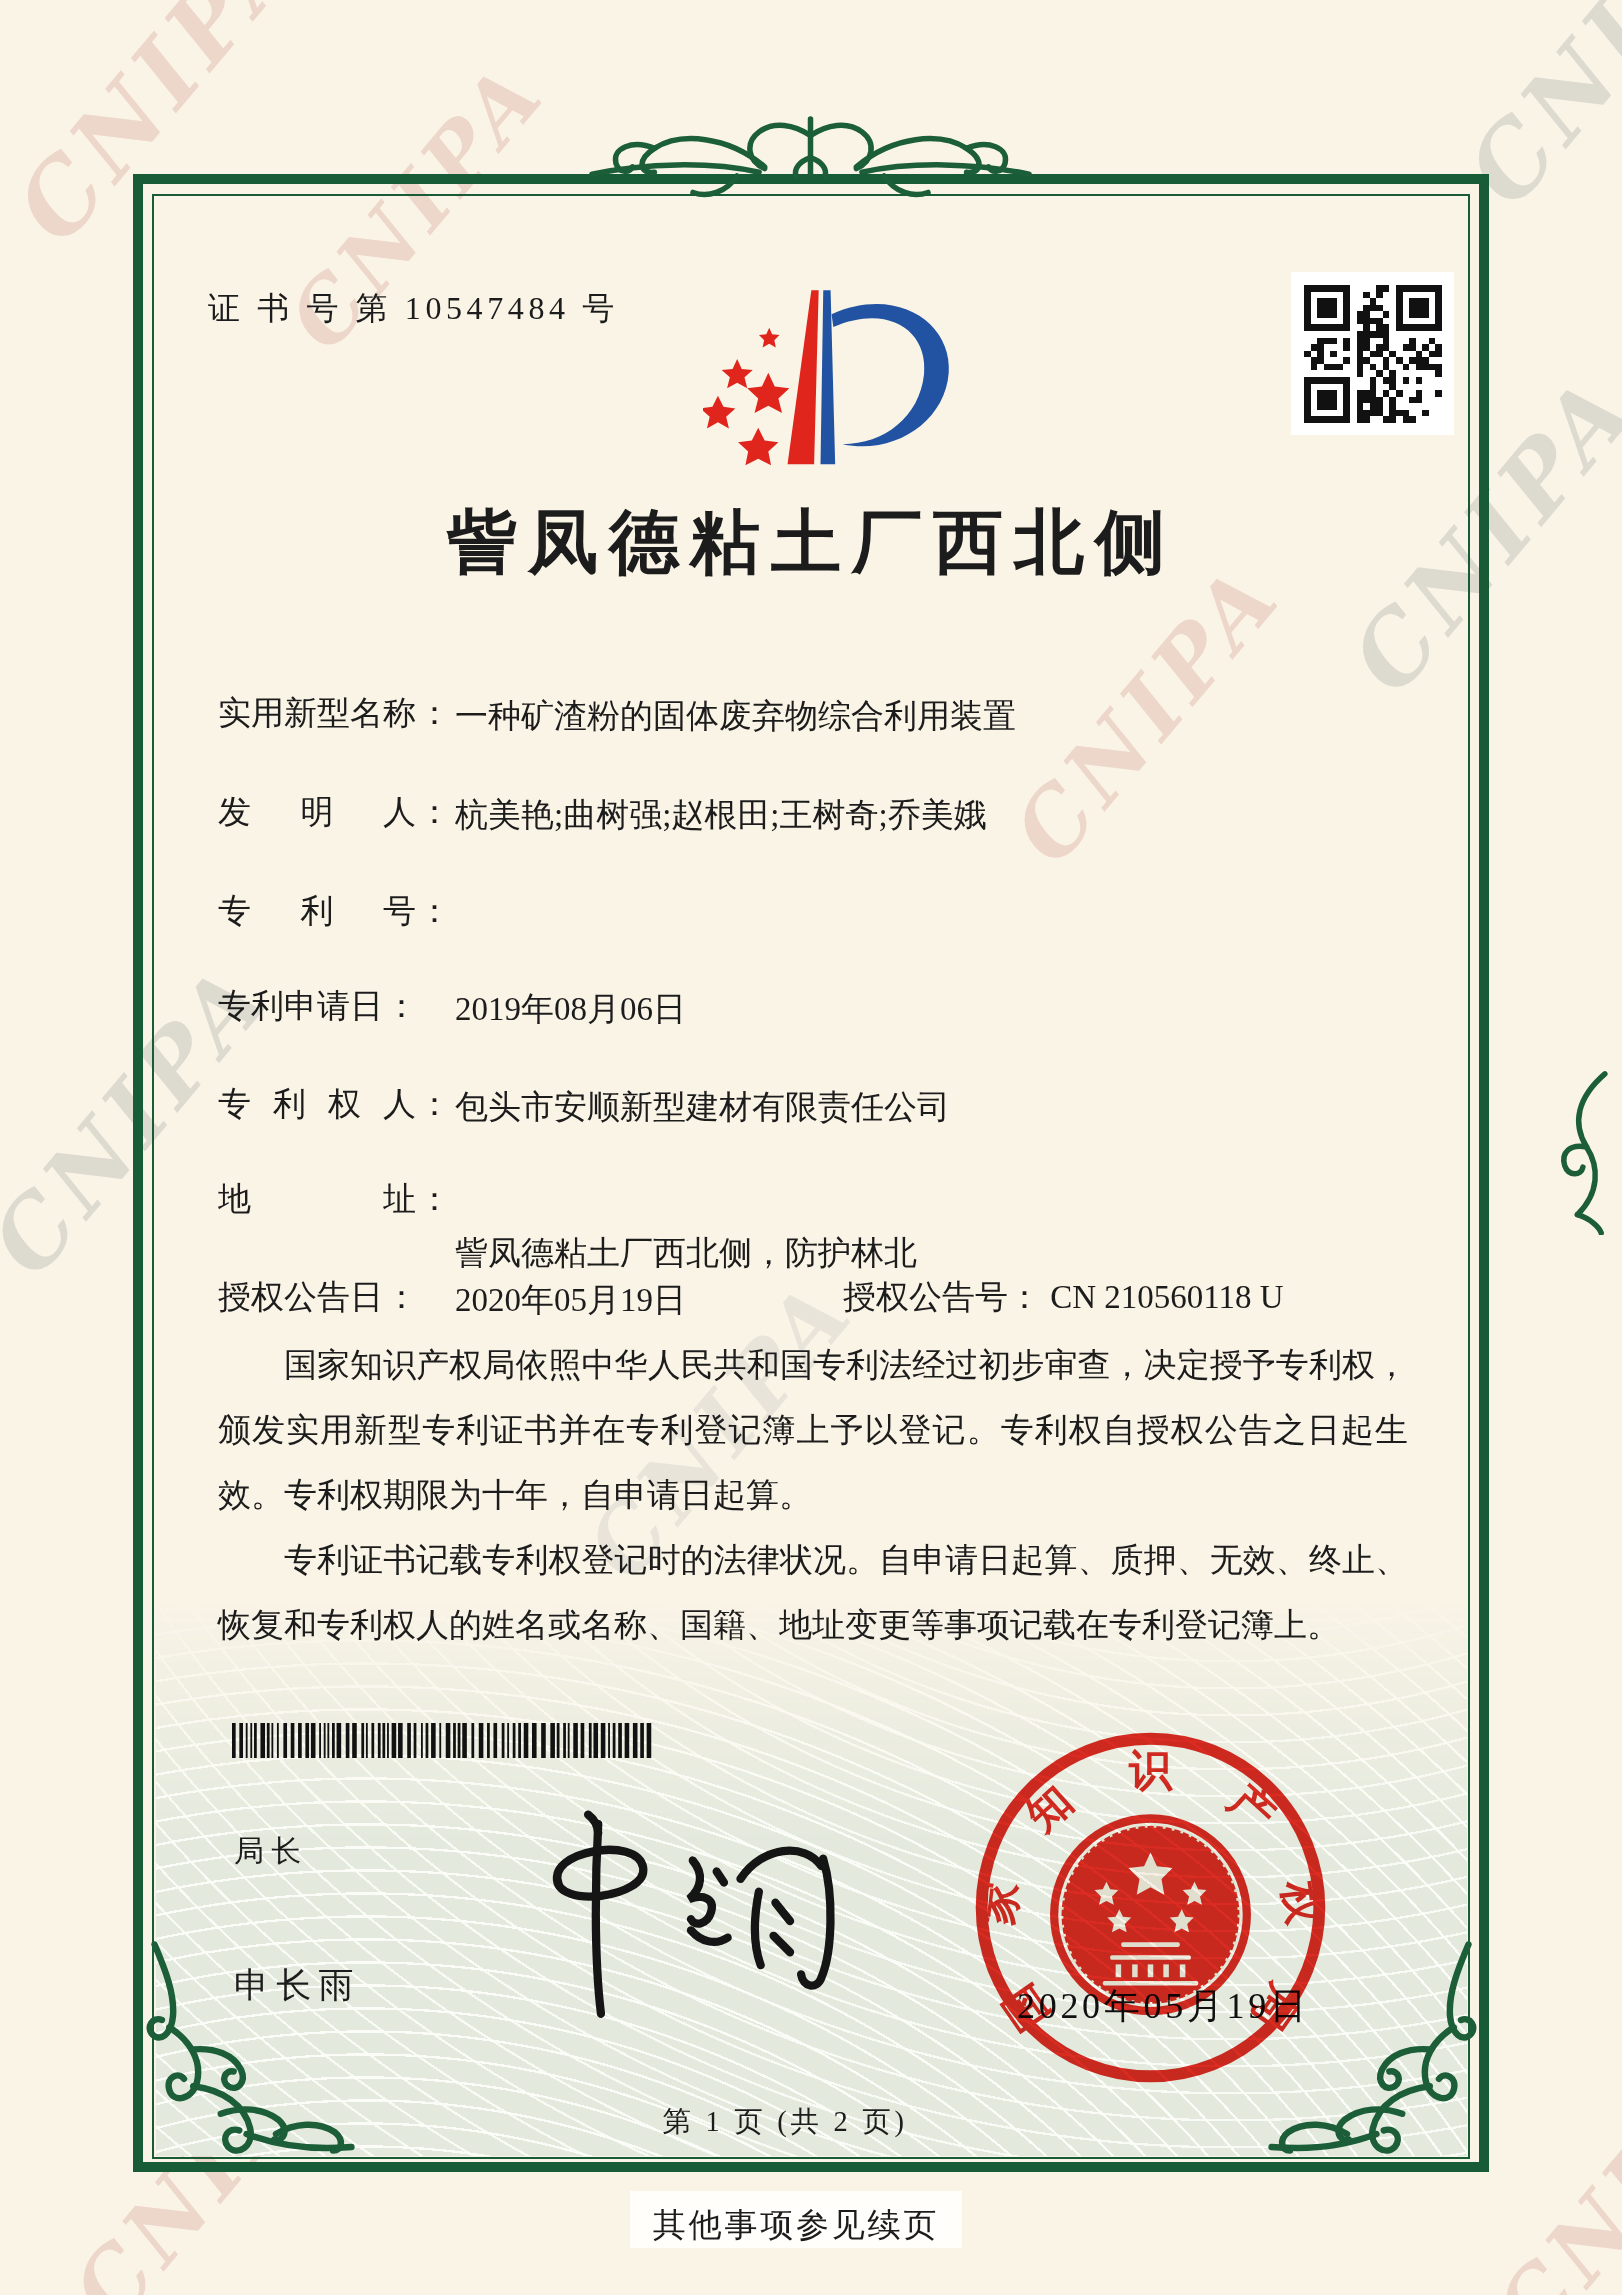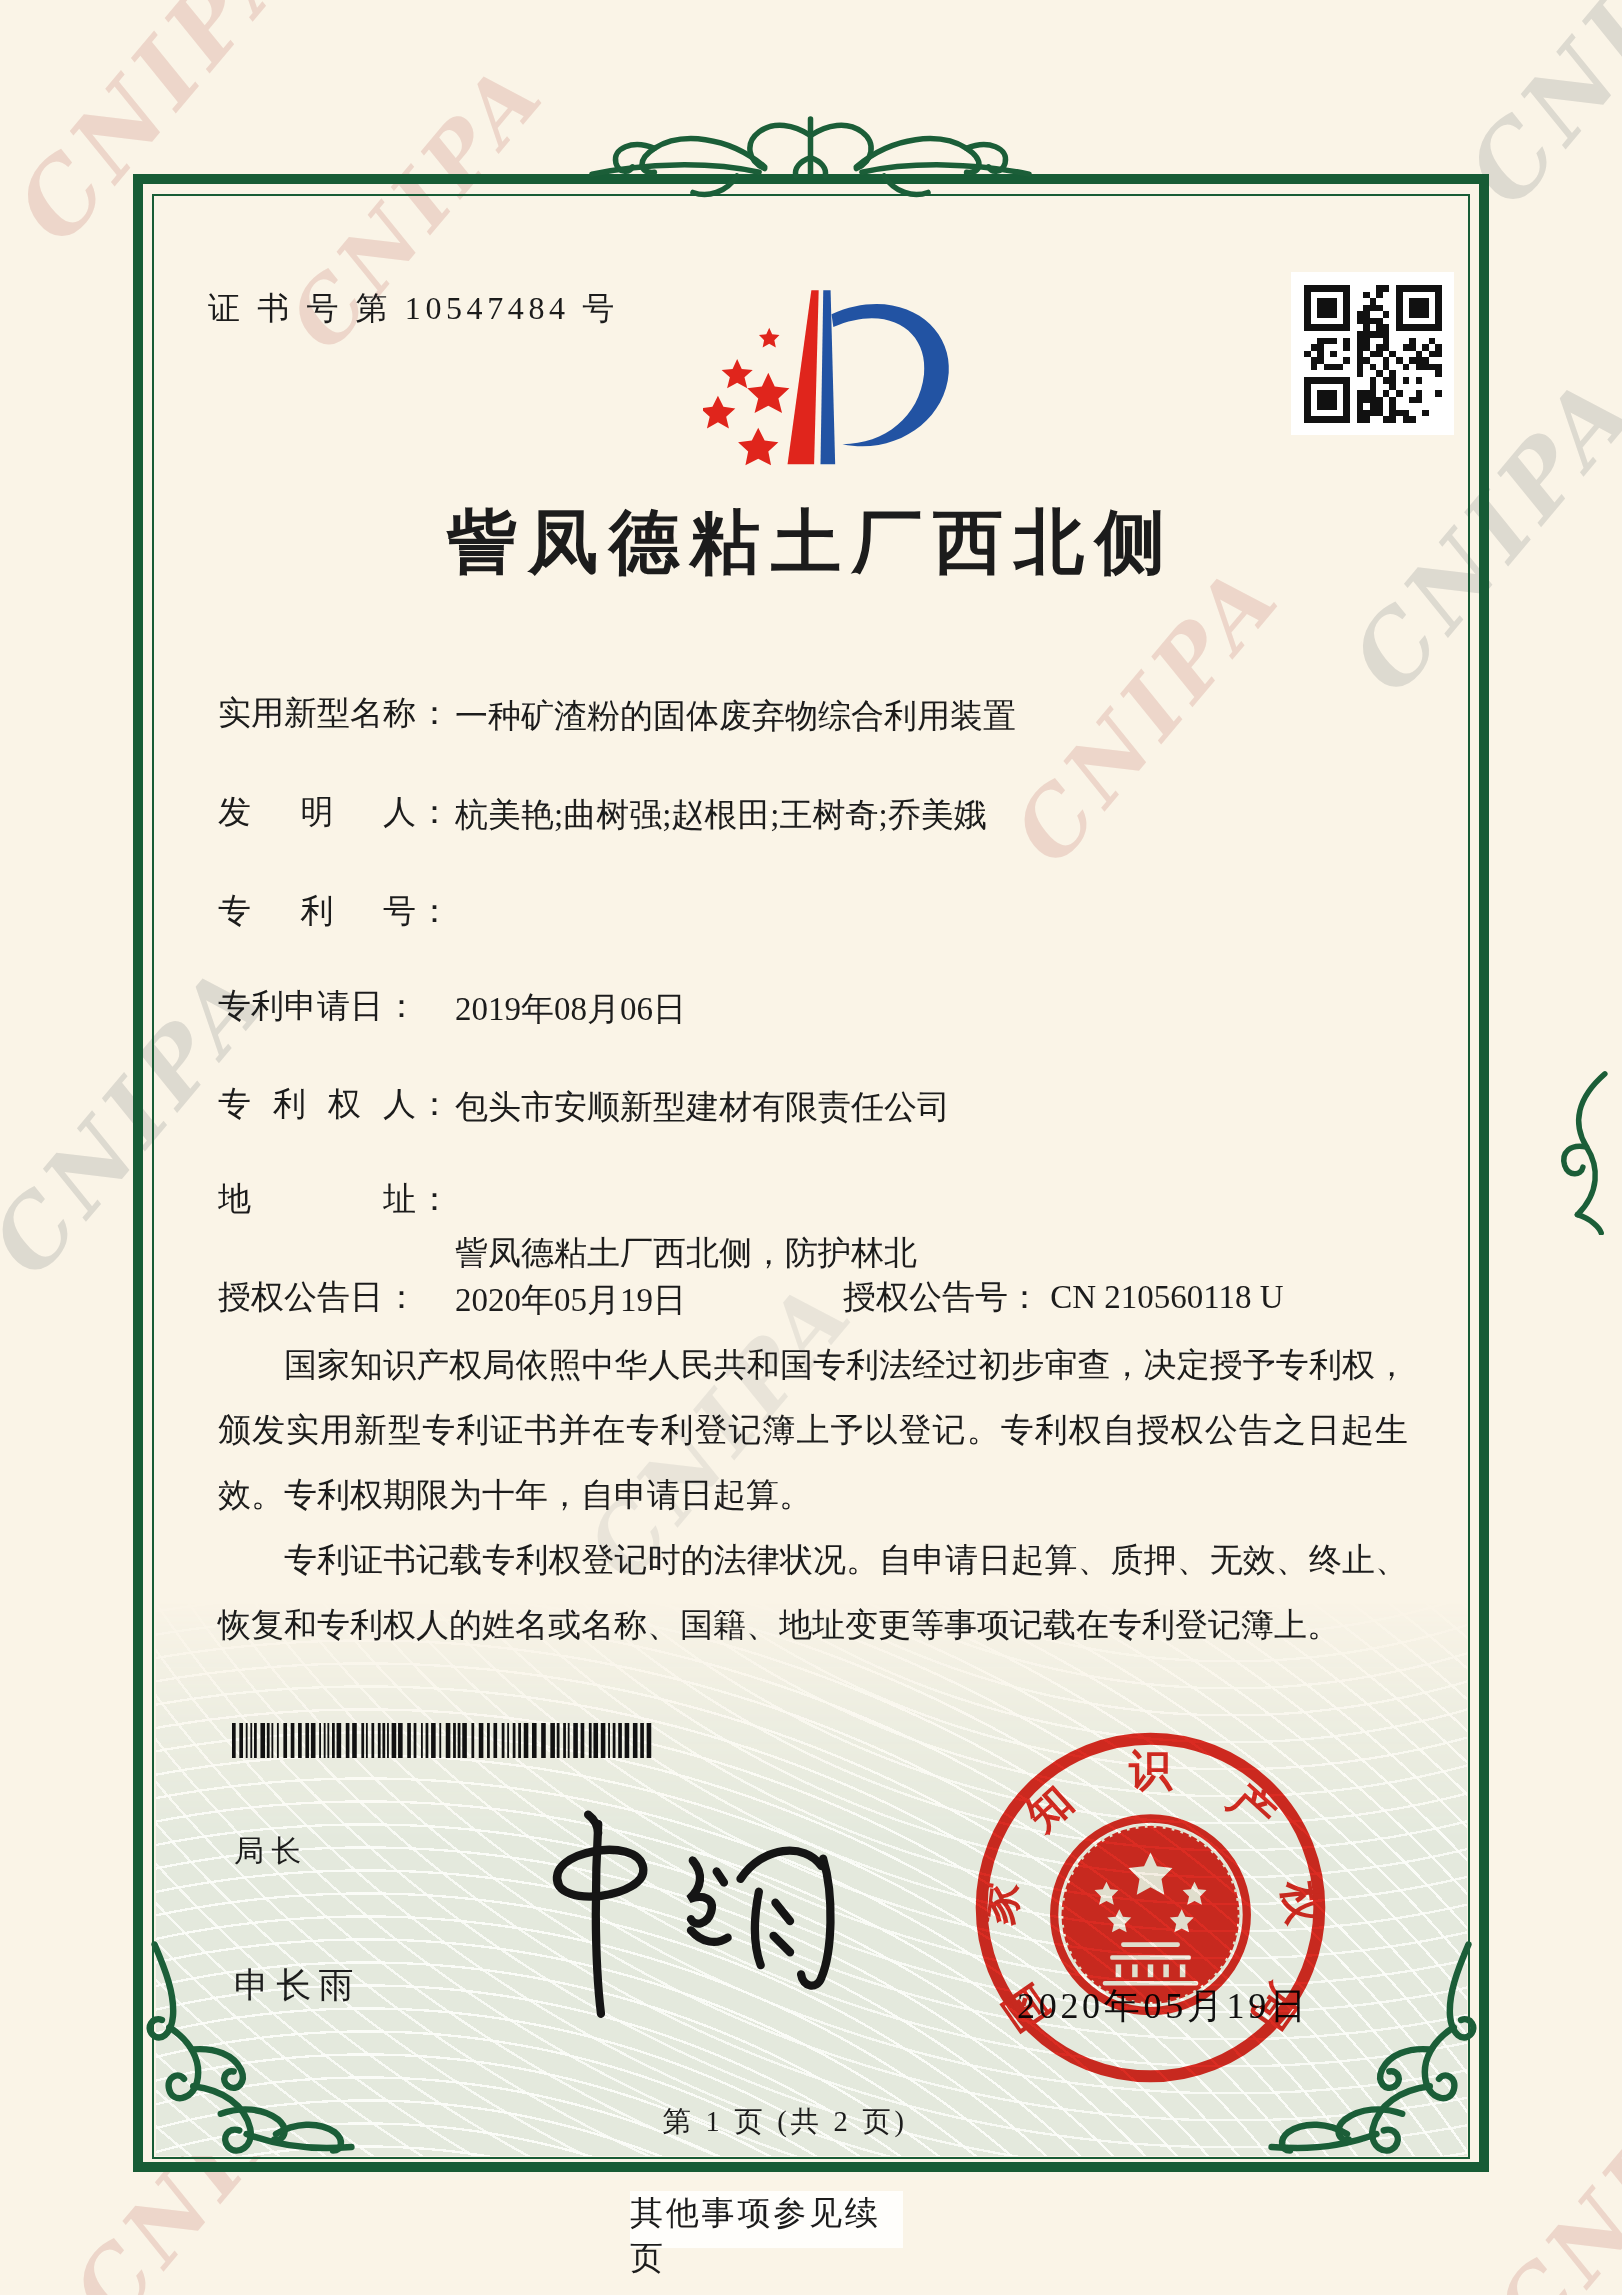--- a/index.html
+++ b/index.html
@@ -44,22 +44,22 @@
          text-align:justify;}
   .legal p{margin:0;text-indent:2em;}
   
   .barcode{left:232px;top:1723px;width:422px;height:35px;}
   .director-title{left:234px;top:1831px;font-size:30px;font-family:"Liberation Sans","DejaVu Sans",sans-serif;letter-spacing:7.3px;}
   .director-name{left:234px;top:1962px;font-size:35px;font-family:"Liberation Sans","DejaVu Sans",sans-serif;letter-spacing:7.3px;}
   .signature{left:500px;top:1807px;width:358px;height:230px;}
   .issue-date{left:1017px;top:1982px;font-size:36px;letter-spacing:3.7px;color:#111;}
   .seal{left:967px;top:1724px;width:367px;height:367px;mix-blend-mode:multiply;opacity:.92;}
   .page-info{left:0;top:2103px;width:1570px;text-align:center;font-size:28.5px;letter-spacing:3.7px;}
-  .cont-box{left:630px;top:2191px;width:273px;height:57px;background:#fffefb;
-            display:flex;align-items:flex-start;justify-content:center;}
+  .cont-box{left:630px;top:2191px;width:332px;height:57px;background:#fffefb;
+            display:flex;align-items:flex-end;justify-content:center;}
   .cont-box span{font-size:33px;letter-spacing:2.8px;}
   .orn{pointer-events:none;}
 </style>
 </head>
 <body>
 
 <span class="wm pink" style="left:-32px;top:23px;font-size:96px">CNIPA</span>
 <span class="wm pink" style="left:246px;top:156px;font-size:84px">CNIPA</span>
 <span class="wm grey" style="left:1419px;top:-13.8px;font-size:96px">CNIPA</span>
 <span class="wm grey" style="left:1304px;top:478px;font-size:94px">CNIPA</span>

